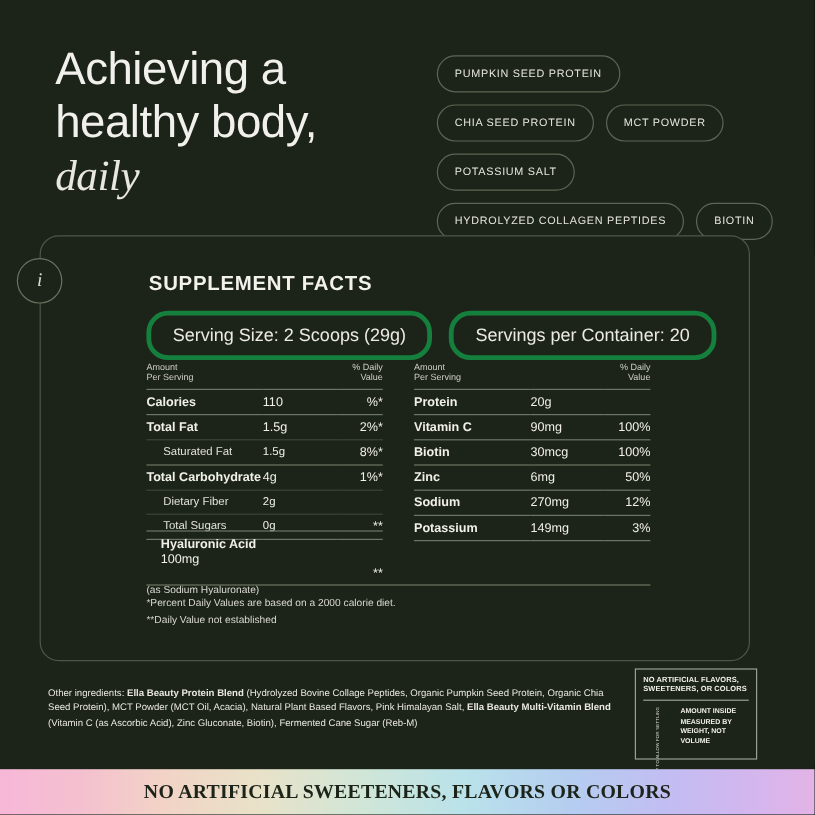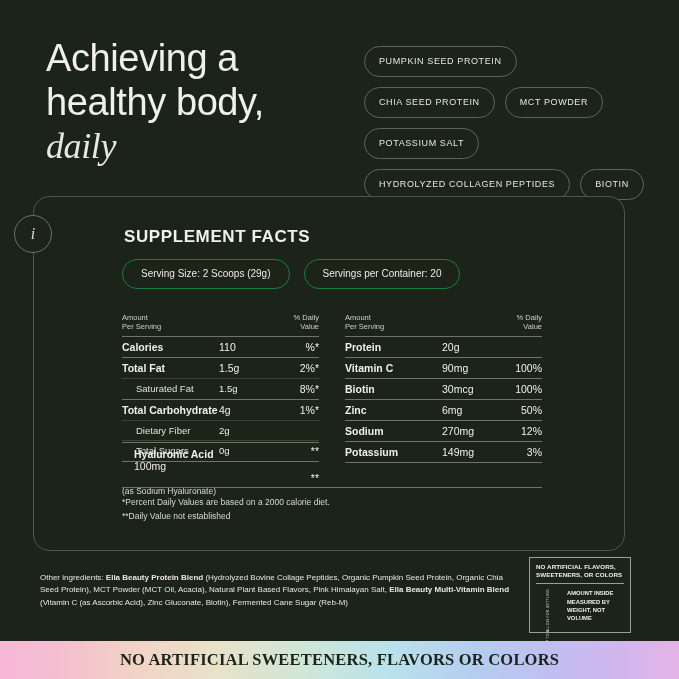--- a/index.html
+++ b/index.html
@@ -90,38 +90,38 @@
     font-weight: 700;
     letter-spacing: 0.6px;
   }
 
   .serving-row {
     position: absolute;
     left: 88px; top: 62px;
     display: flex; gap: 14px;
   }
   .serving-pill {
-    border: 1px solid #15803d;
+    border: 4px solid #15803d;
     border-radius: 18px;
     color: #eceae4;
-    font-size: 10px;
+    font-size: 15px;
     padding: 9px 18px;
     white-space: nowrap;
     line-height: 1;
   }
 
   
   .facts {
     position: absolute;
     left: 88px; top: 104px;
     width: 420px;
     display: flex;
     gap: 26px;
   }
-  .col { width: 197px; margin-top: 12px; }
+  .col { width: 197px; }
 
   .col-head {
     display: flex;
     justify-content: space-between;
     align-items: flex-end;
     color: #cfcec7;
     font-size: 7.5px;
     line-height: 1.25;
     padding-bottom: 4px;
   }

